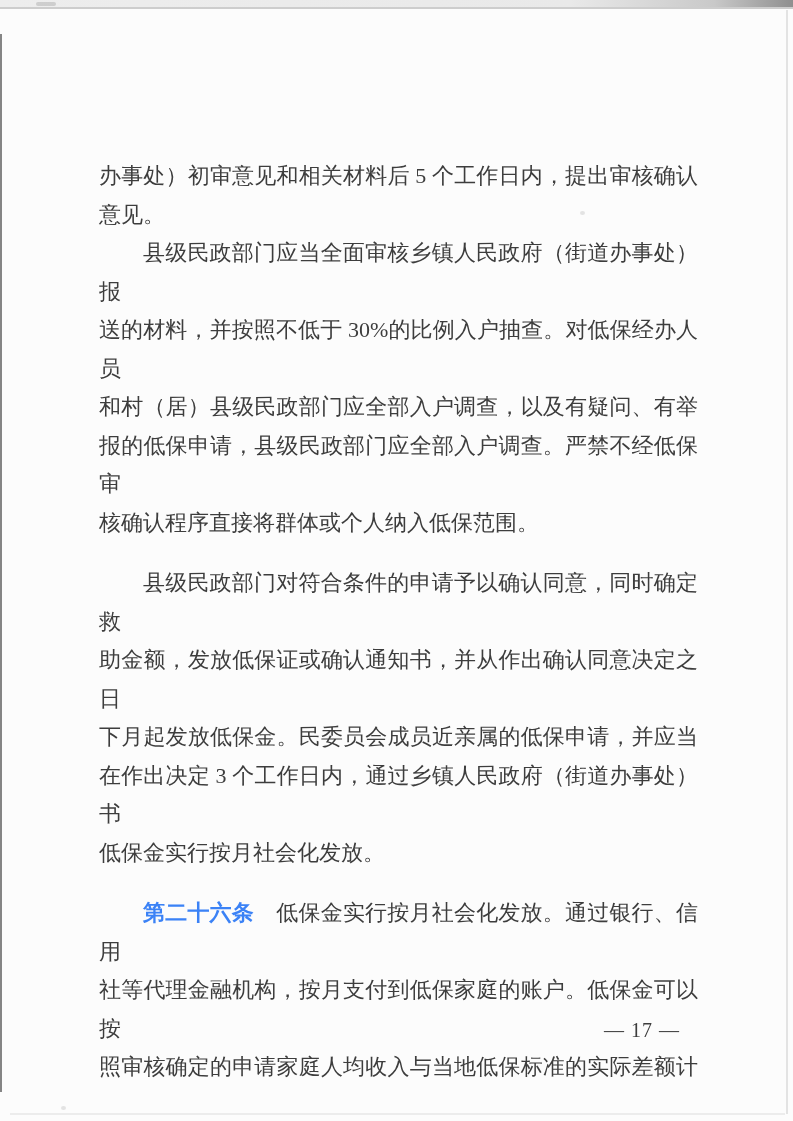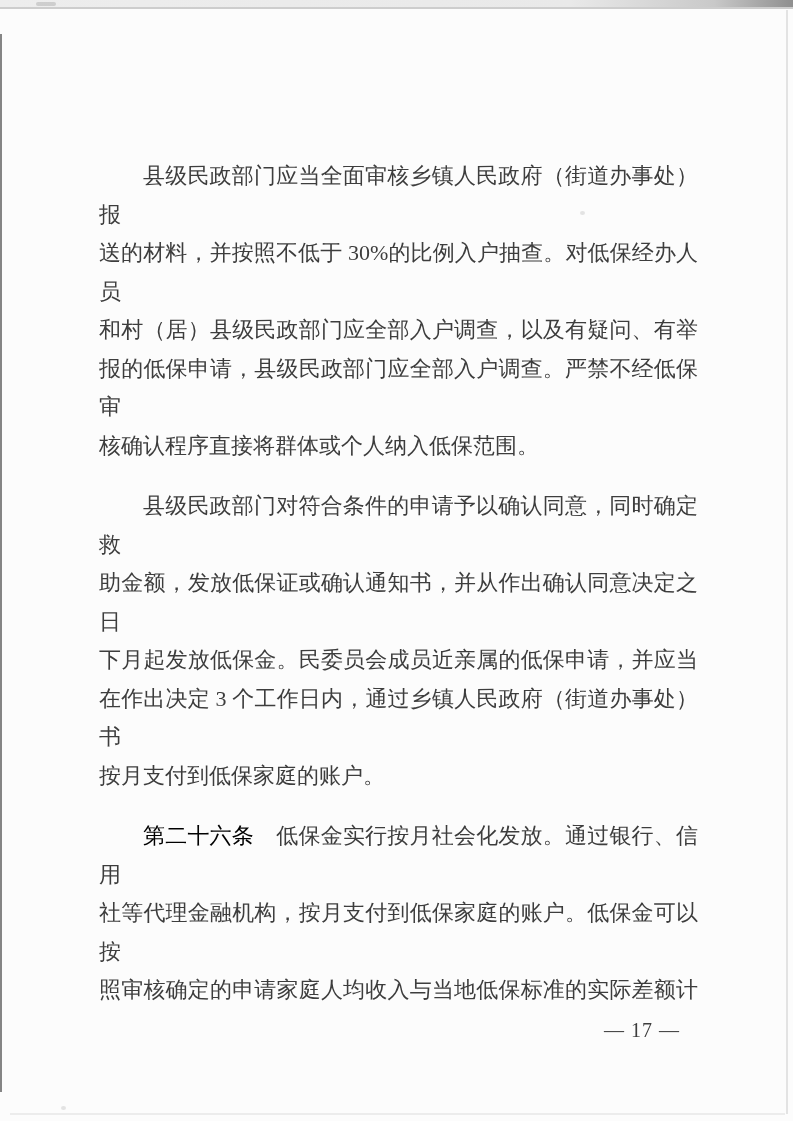--- a/index.html
+++ b/index.html
@@ -50,21 +50,21 @@
   }
   .line {
     display: block;
     text-align: justify;
     text-align-last: justify;
     text-justify: inter-character;
   }
   .line.short { text-align-last: left; }
   .para.gap { margin-top: 22px; }
   .para.indented .line:first-child { text-indent: 44px; }
-  .term { font-weight: 400; color: #000000; }
+  .term { font-weight: 700; color: #3b82f6; }
 
   .pageno {
     position: absolute; left: 592px; top: 1019px;
     font-size: 20px; color: #3d3d3d; letter-spacing: 1px; padding-left: 12px;
   }
 </style>
 </head>
 <body>
 
 <div class="screen">
@@ -72,35 +72,39 @@
   <div class="edge-top"></div>
   <div class="smudge"></div>
   <div class="edge-left"></div>
   <div class="edge-right"></div>
   <div class="edge-bottom"></div>
   <div class="speck a"></div>
   <div class="speck b"></div>
 
   <main class="doc">
 
+    <p class="para">
+      <span class="line">办事处）初审意见和相关材料后 5 个工作日内，提出审核确认</span>
+      <span class="line short">意见。</span>
+    </p>
 
     <p class="para indented">
       <span class="line">县级民政部门应当全面审核乡镇人民政府（街道办事处）报</span>
       <span class="line">送的材料，并按照不低于 30%的比例入户抽查。对低保经办人员</span>
       <span class="line">和村（居）县级民政部门应全部入户调查，以及有疑问、有举</span>
       <span class="line">报的低保申请，县级民政部门应全部入户调查。严禁不经低保审</span>
       <span class="line short">核确认程序直接将群体或个人纳入低保范围。</span>
     </p>
 
     <p class="para indented gap">
       <span class="line">县级民政部门对符合条件的申请予以确认同意，同时确定救</span>
       <span class="line">助金额，发放低保证或确认通知书，并从作出确认同意决定之日</span>
       <span class="line">下月起发放低保金。民委员会成员近亲属的低保申请，并应当</span>
       <span class="line">在作出决定 3 个工作日内，通过乡镇人民政府（街道办事处）书</span>
-      <span class="line short">按月支付到低保家庭的账户。</span>
+      <span class="line short">低保金实行按月社会化发放。</span>
     </p>
 
     <p class="para indented gap">
       <span class="line"><b class="term">第二十六条</b><span>　低保金实行按月社会化发放。通过银行、信用</span></span>
       <span class="line">社等代理金融机构，按月支付到低保家庭的账户。低保金可以按</span>
       <span class="line">照审核确定的申请家庭人均收入与当地低保标准的实际差额计</span>
 
     </p>
 
   </main>

